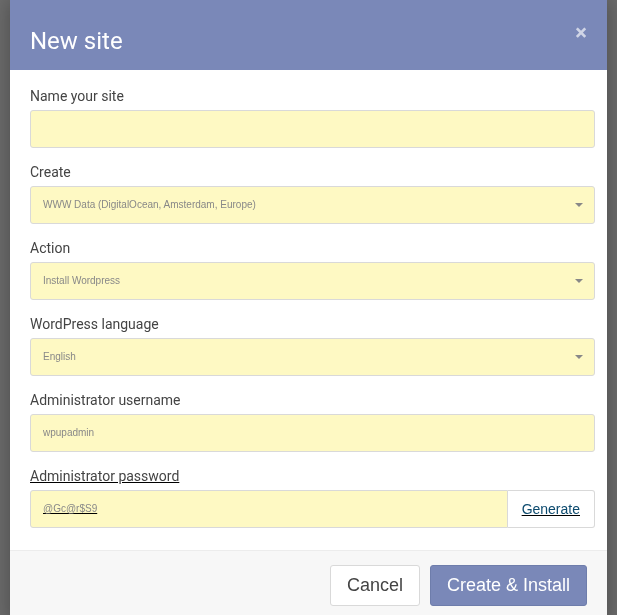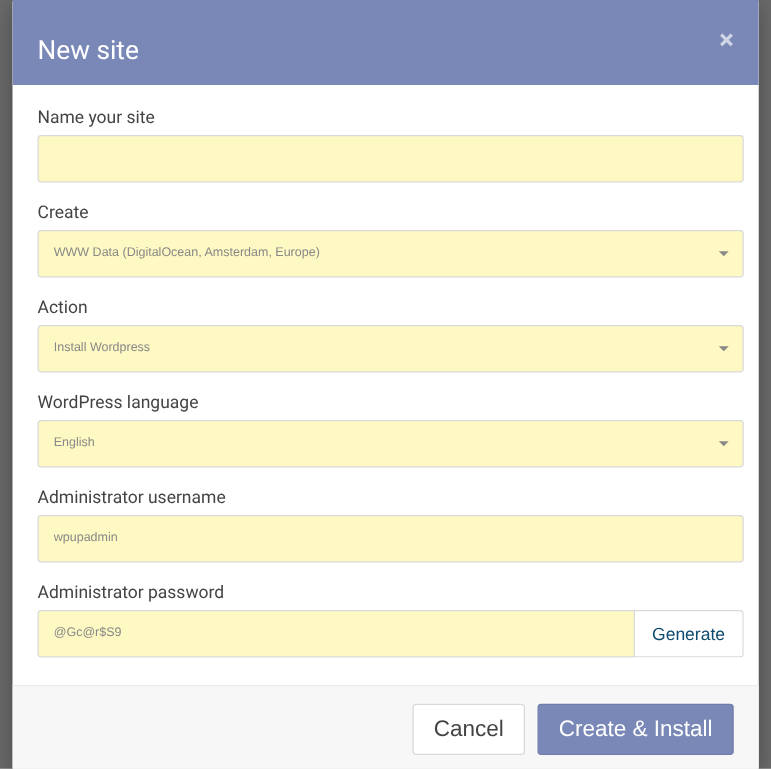--- a/index.html
+++ b/index.html
@@ -22,38 +22,38 @@
     }
     .modal-header {
       background: #7a88b8;
       color: #fff;
       padding: 15px 20px;
       display: flex;
       align-items: center;
       justify-content: space-between;
     }
     .modal-title {
-      font-size: 21px;
+      font-size: 24px;
       font-weight: 400;
       margin-top: 16px;
     }
     .close-icon {
       color: rgba(255,255,255,0.65);
       font-size: 22px;
       font-weight: bold;
       cursor: pointer;
       line-height: 1;
     }
     .modal-body {
       padding: 18px 12px 22px 20px;
     }
     .form-group {
       margin-bottom: 16px;
     }
-    .form-group:last-child { margin-bottom: 0; }
+    .form-group:last-child { margin-bottom: 0; text-decoration: underline; }
     .form-label {
       display: block;
       font-size: 14px;
       color: #444;
       margin-bottom: 6px;
     }
     .form-control {
       width: 100%;
       height: 38px;
       padding: 7px 12px;

